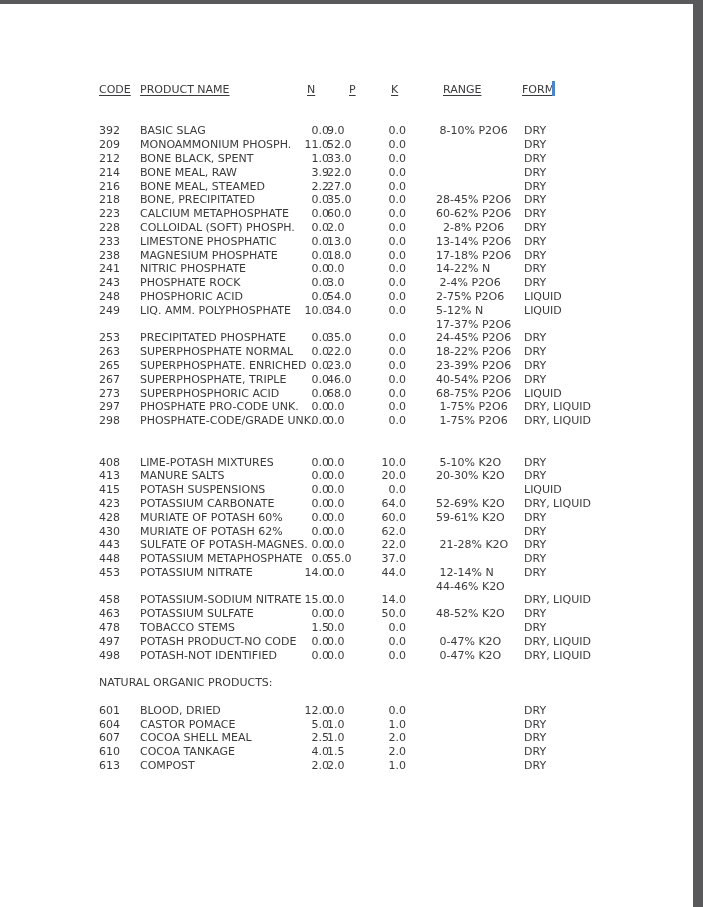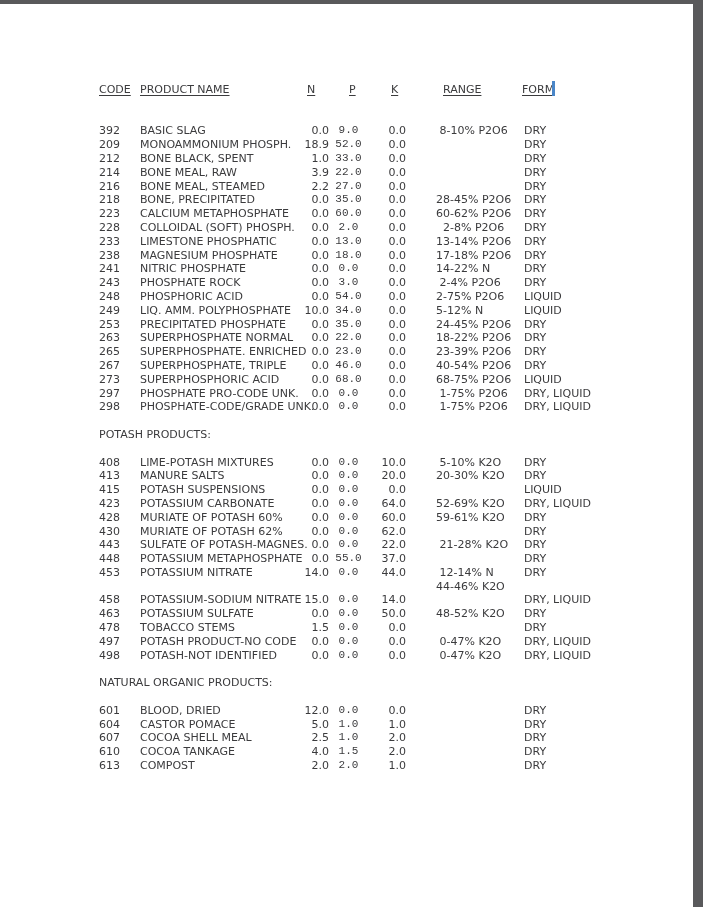--- a/index.html
+++ b/index.html
@@ -13,21 +13,21 @@
   .top-bar  { position:absolute; left:0; top:0; width:703px; height:4px; background:var(--frame,#59595b); }
   .right-bar{ position:absolute; left:693px; top:0; width:10px; height:907px; background:var(--frame,#59595b); }
   .caret    { position:absolute; left:552px; top:81px; width:3px; height:15px; background:var(--caret,#4a86c8); }
   .doc { position:absolute; left:0; top:83px; width:693px; }
   .line { position:relative; height:13.8px; line-height:13.8px; }
   .cell { position:absolute; top:0; white-space:pre; }
   .u { text-decoration:underline; text-underline-offset:2px; }
   .x-code { left:99px; }
   .x-name { left:140px; }
   .x-n { left:283px; width:46px; text-align:right; }
-  .x-p { left:327px; width:43px; text-align:center;font-family:Liberation Mono, monospace; }
+  .x-p { left:327px; width:43px; text-align:left; }
   .x-k { left:364px; width:42px; text-align:right; }
   .x-range { left:436px;text-align:center; }
   .x-form { left:524px; }
   .hx-n { left:307px; } .hx-p { left:349px; } .hx-k { left:391px; }
   .hx-range { left:443px; } .hx-form { left:522px; }
 </style>
 </head>
 <body>
 
 <div class="stage">
@@ -50,21 +50,21 @@
           <span class="cell x-name">BASIC SLAG</span>
           <span class="cell x-n">0.0</span>
           <span class="cell x-p">9.0</span>
           <span class="cell x-k">0.0</span>
           <span class="cell x-range"> 8-10% P2O6</span>
           <span class="cell x-form">DRY</span>
         </div>
         <div class="line">
           <span class="cell x-code">209</span>
           <span class="cell x-name">MONOAMMONIUM PHOSPH.</span>
-          <span class="cell x-n">18.9</span>
+          <span class="cell x-n">11.0</span>
           <span class="cell x-p">52.0</span>
           <span class="cell x-k">0.0</span>
           <span class="cell x-form">DRY</span>
         </div>
         <div class="line">
           <span class="cell x-code">212</span>
           <span class="cell x-name">BONE BLACK, SPENT</span>
           <span class="cell x-n">1.0</span>
           <span class="cell x-p">33.0</span>
           <span class="cell x-k">0.0</span>
@@ -161,20 +161,23 @@
         <div class="line">
           <span class="cell x-code">249</span>
           <span class="cell x-name">LIQ. AMM. POLYPHOSPHATE</span>
           <span class="cell x-n">10.0</span>
           <span class="cell x-p">34.0</span>
           <span class="cell x-k">0.0</span>
           <span class="cell x-range">5-12% N</span>
           <span class="cell x-form">LIQUID</span>
         </div>
         <div class="line">
+          <span class="cell x-range">17-37% P2O6</span>
+        </div>
+        <div class="line">
           <span class="cell x-code">253</span>
           <span class="cell x-name">PRECIPITATED PHOSPHATE</span>
           <span class="cell x-n">0.0</span>
           <span class="cell x-p">35.0</span>
           <span class="cell x-k">0.0</span>
           <span class="cell x-range">24-45% P2O6</span>
           <span class="cell x-form">DRY</span>
         </div>
         <div class="line">
           <span class="cell x-code">263</span>
@@ -224,23 +227,20 @@
         <div class="line">
           <span class="cell x-code">298</span>
           <span class="cell x-name">PHOSPHATE-CODE/GRADE UNK.</span>
           <span class="cell x-n">0.0</span>
           <span class="cell x-p">0.0</span>
           <span class="cell x-k">0.0</span>
           <span class="cell x-range"> 1-75% P2O6</span>
           <span class="cell x-form">DRY, LIQUID</span>
         </div>
         <div class="line"></div>
-        <div class="line">
-          <span class="cell x-code">POTASH PRODUCTS:</span>
-        </div>
         <div class="line"></div>
         <div class="line">
           <span class="cell x-code">408</span>
           <span class="cell x-name">LIME-POTASH MIXTURES</span>
           <span class="cell x-n">0.0</span>
           <span class="cell x-p">0.0</span>
           <span class="cell x-k">10.0</span>
           <span class="cell x-range"> 5-10% K2O</span>
           <span class="cell x-form">DRY</span>
         </div>

